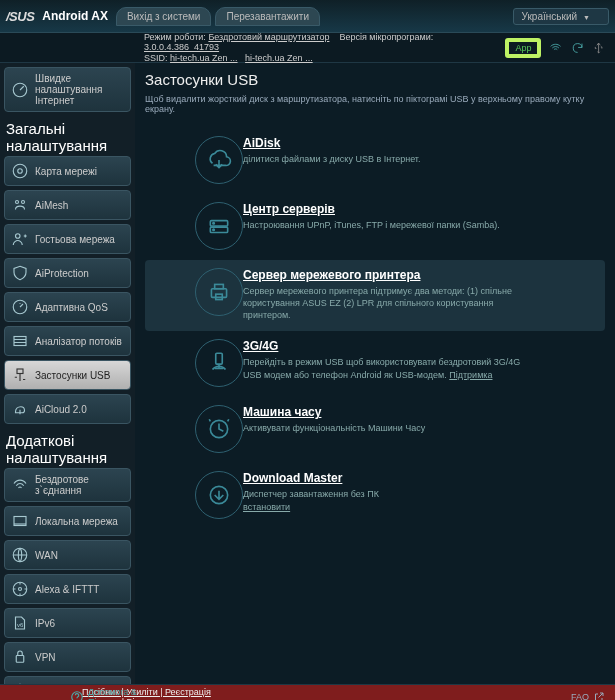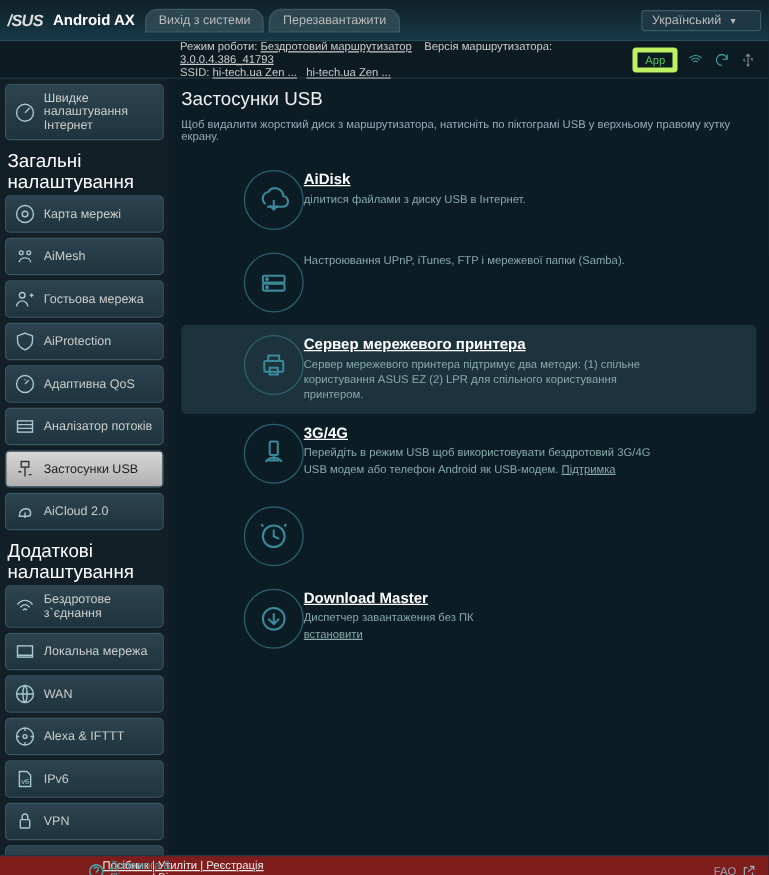--- a/index.html
+++ b/index.html
@@ -69,21 +69,21 @@
   <span class="spacer"></span>
   <div class="lang-select">Український</div>
 </div>
 
 <div class="infobar">
   <div class="info-col">
     <div>
       <span>Режим роботи:</span>
       <a href="#">Бездротовий маршрутизатор</a>
       &nbsp;&nbsp;
-      <span>Версія маршрутизатора:</span>
+      <span>Версія мікропрограми:</span>
       <a href="#">3.0.0.4.386_41793</a>
     </div>
     <div>
       <span>SSID:</span>
       <a href="#">hi-tech.ua Zen ...</a>
       &nbsp;
       <a href="#">hi-tech.ua Zen ...</a>
     </div>
   </div>
   <span class="spacer"></span>
@@ -251,20 +251,21 @@
         <div class="app-row">
           <div class="app-icon">
             <svg viewBox="0 0 24 24">
               <rect x="4" y="7" width="16" height="5" rx="1"></rect>
               <rect x="4" y="13" width="16" height="5" rx="1"></rect>
               <circle cx="7" cy="9.5" r="0.7"></circle>
               <circle cx="7" cy="15.5" r="0.7"></circle>
             </svg>
           </div>
           <div class="app-text">
+            <h3>Центр серверів</h3>
             <p>Настроювання UPnP, iTunes, FTP і мережевої папки (Samba).</p>
           </div>
         </div>
         <div class="app-row highlight">
           <div class="app-icon">
             <svg viewBox="0 0 24 24">
               <rect x="5" y="9" width="14" height="8" rx="1"></rect>
               <rect x="8" y="5" width="8" height="4"></rect>
               <rect x="9" y="14" width="6" height="5"></rect>
             </svg>
@@ -287,20 +288,24 @@
             <p>Перейдіть в режим USB щоб використовувати бездротовий 3G/4G USB модем або телефон Android як USB-модем. <a class="inline">Підтримка</a></p>
           </div>
         </div>
         <div class="app-row">
           <div class="app-icon">
             <svg viewBox="0 0 24 24">
               <circle cx="12" cy="12" r="8"></circle>
               <path d="M12 7v5l4 2"></path>
               <path d="M4 5l-1-2M20 5l1-2"></path>
             </svg>
+          </div>
+          <div class="app-text">
+            <h3>Машина часу</h3>
+            <p>Активувати функціональність Машини Часу</p>
           </div>
         </div>
         <div class="app-row">
           <div class="app-icon">
             <svg viewBox="0 0 24 24">
               <circle cx="12" cy="12" r="8"></circle>
               <path d="M12 8v8M8 12l4 4 4-4"></path>
             </svg>
           </div>
           <div class="app-text">

